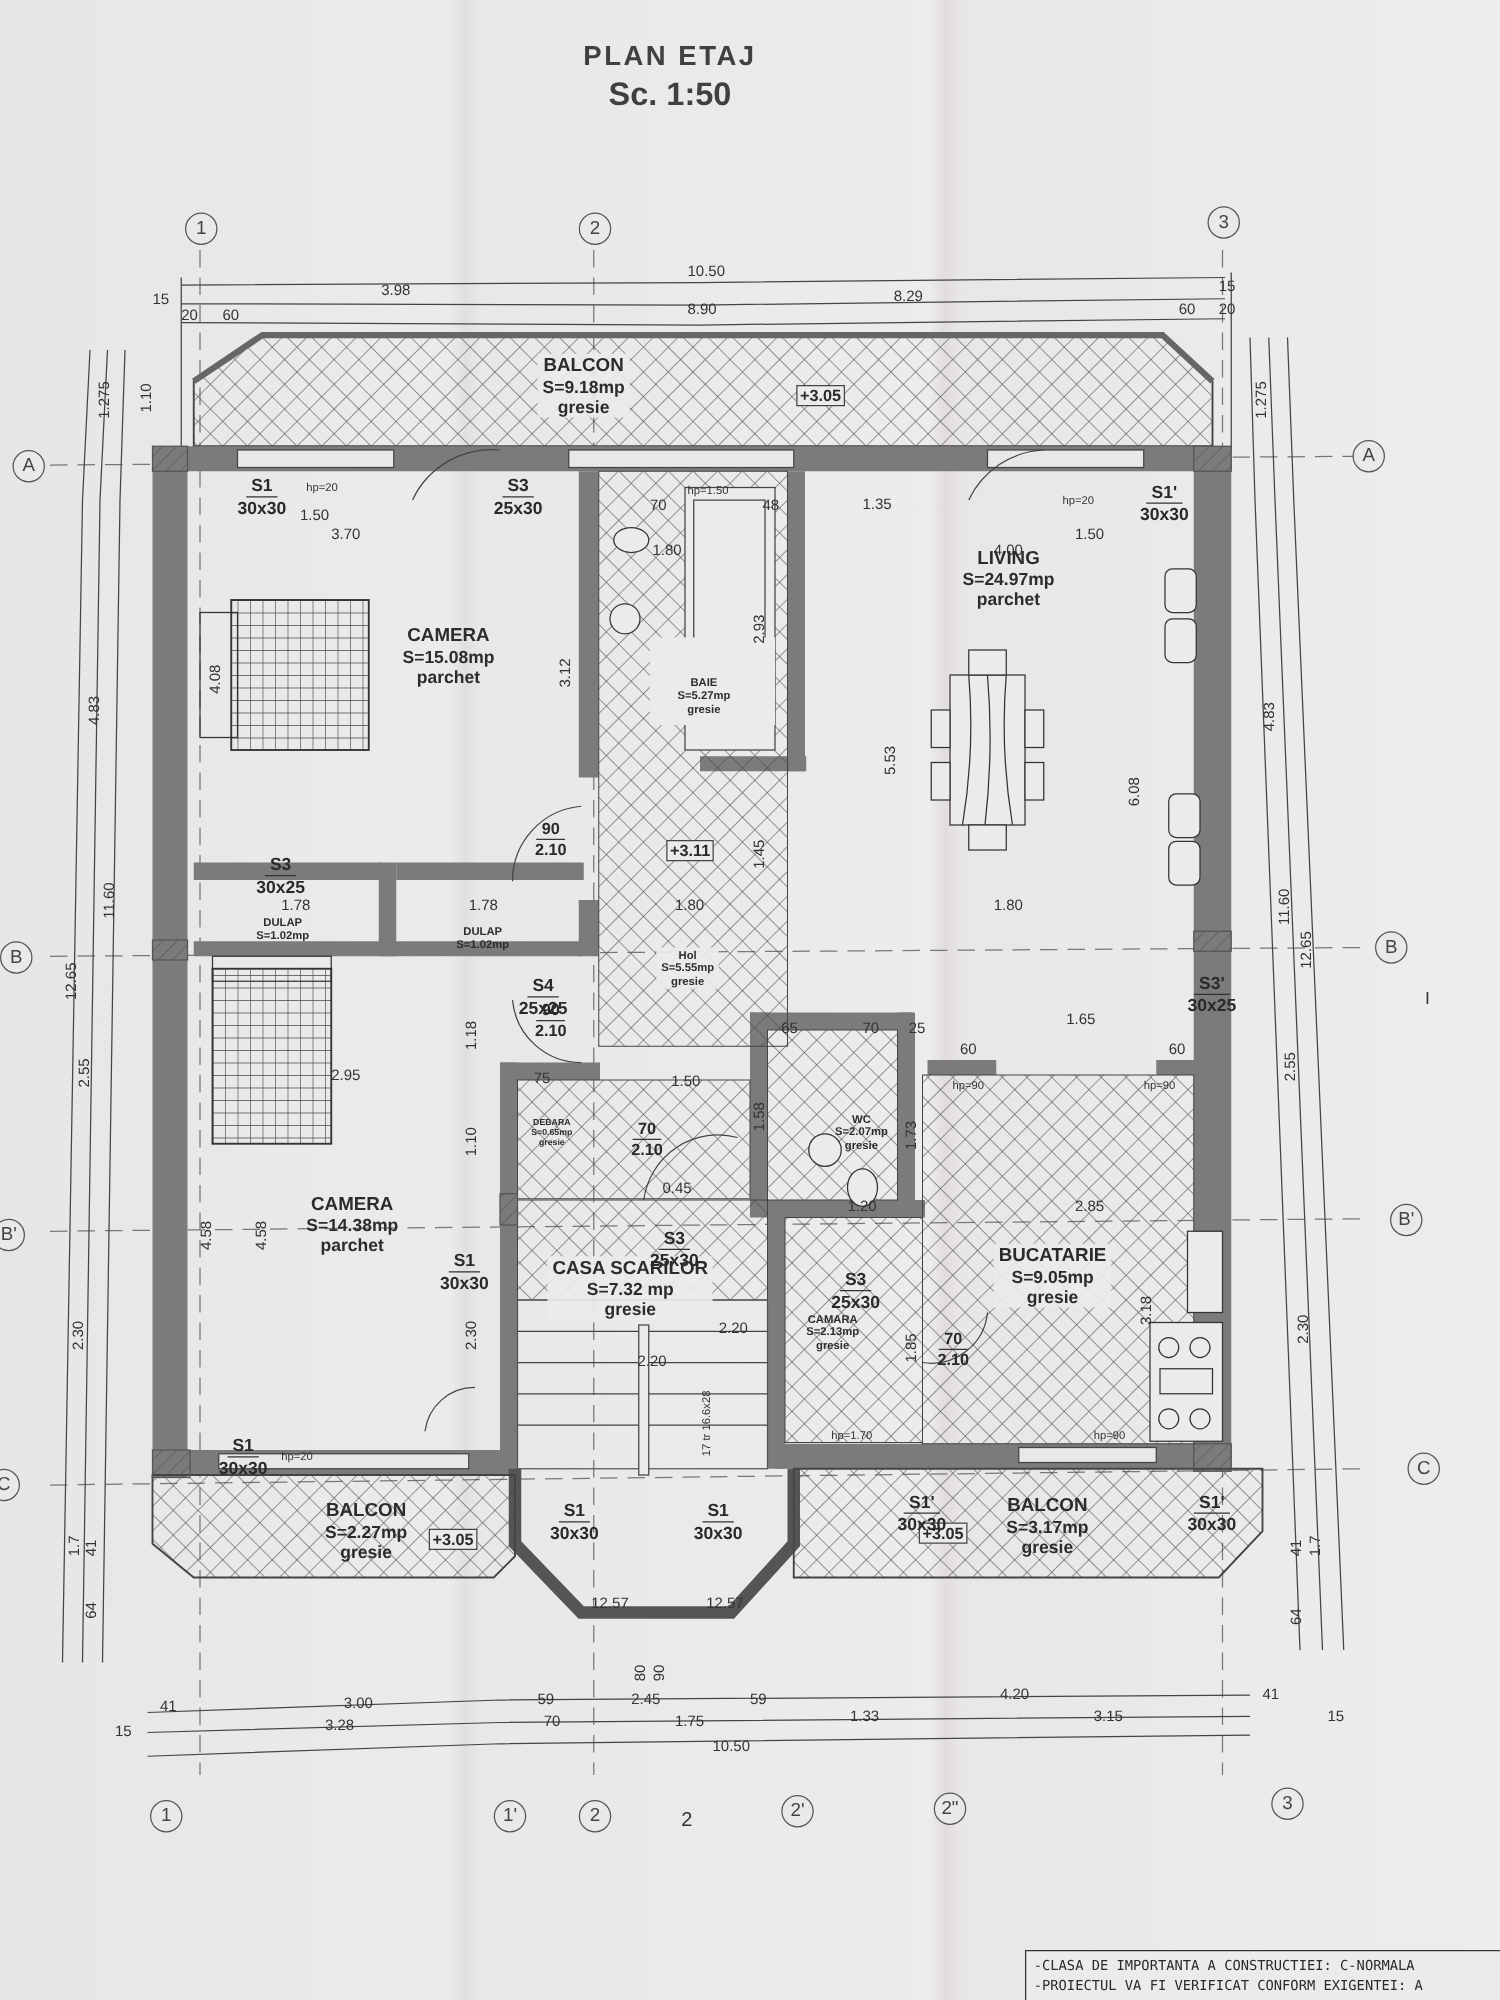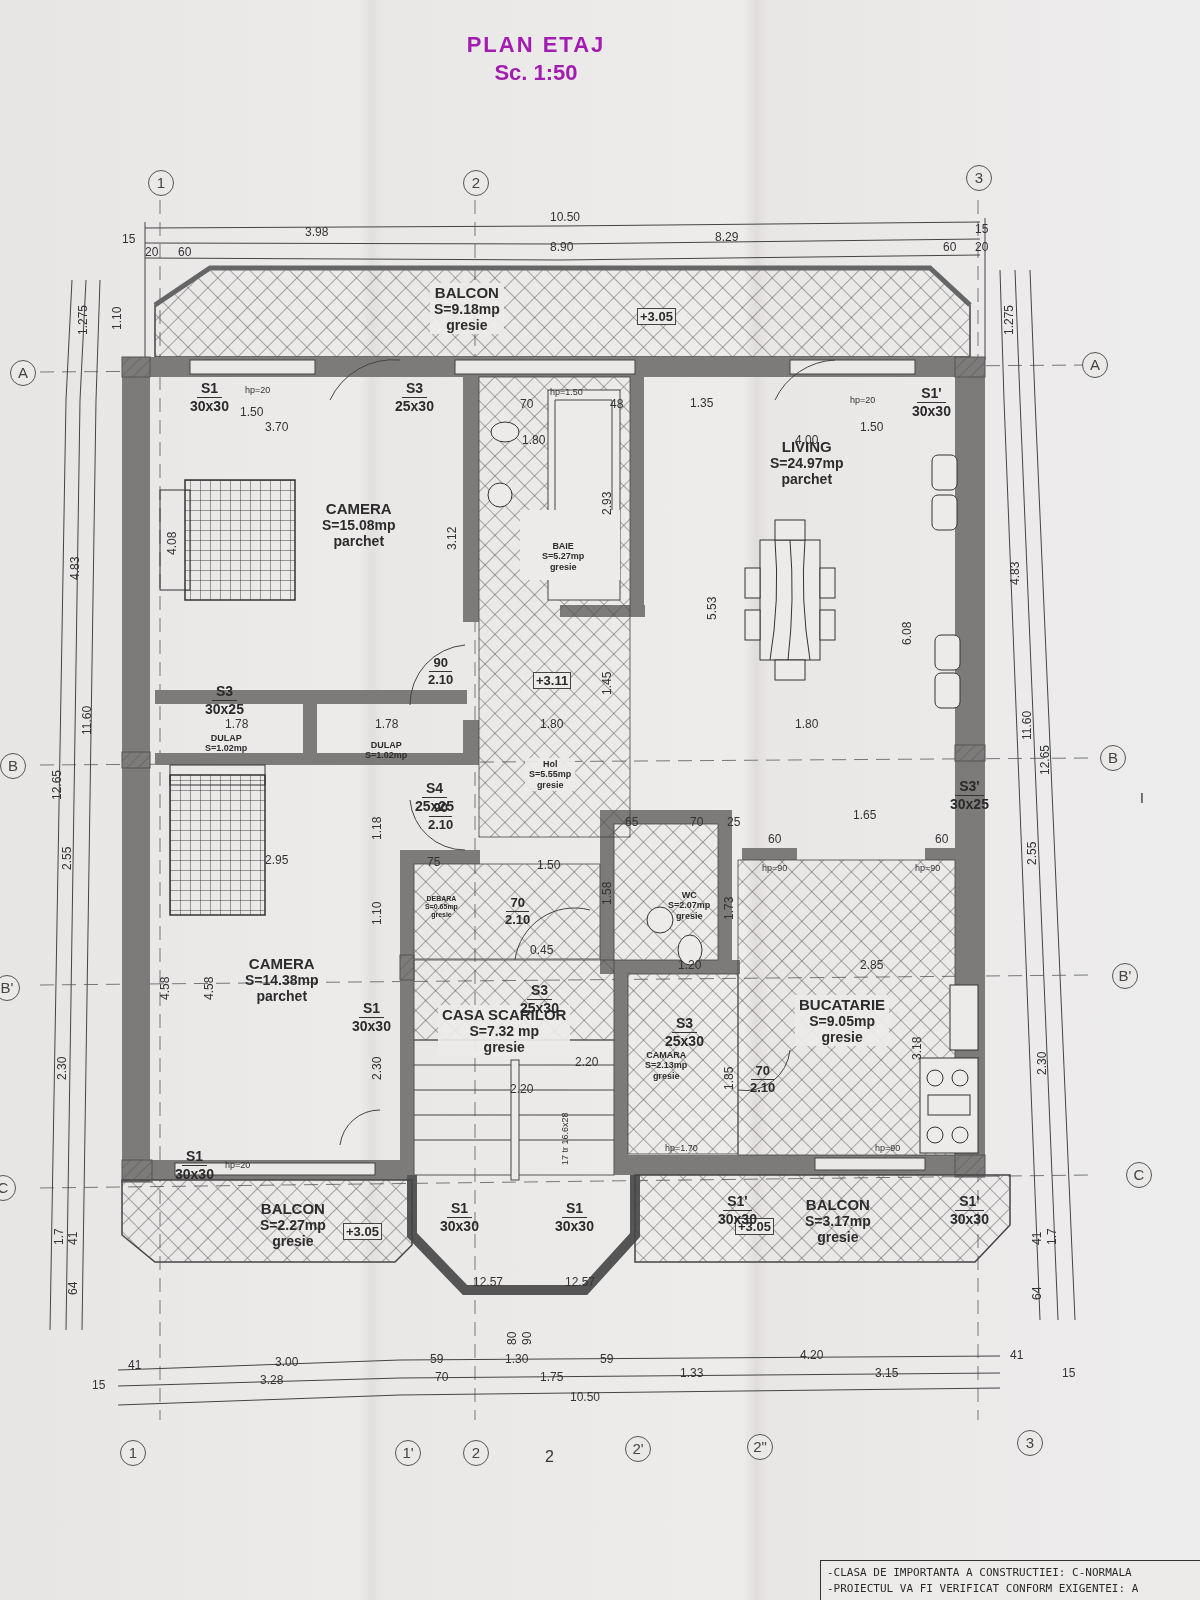--- a/index.html
+++ b/index.html
@@ -1,22 +1,22 @@
 <!DOCTYPE html>
 <html><head>
 <meta charset="utf-8">
 <style>
   html, body { margin:0; padding:0; }
   body { width:1200px; height:1600px; background:#e9e6e6; position:relative; overflow:hidden;
          font-family:"Liberation Sans", sans-serif; color:#2a2a2a; }
   .paper { position:absolute; left:0; top:0; width:1200px; height:1600px;
            background:linear-gradient(90deg,#e8e5e5 0%,#ecebea 30%,#e2dfdf 31%,#eae8e7 32%,#edeceb 62%,#e0dddc 63%,#e9e7e6 64%,#eeeded 100%); }
-  .title { position:absolute; left:0; width:1072px; text-align:center; font-weight:bold; color:#a21caf; }
+  .title { position:absolute; left:0; width:1072px; text-align:center; font-weight:bold; color:#404040; }
   .t1 { top:32px; font-size:22px; letter-spacing:2px; }
-  .t2 { top:60px; font-size:22px; }
+  .t2 { top:60px; font-size:26px; }
   svg { position:absolute; left:0; top:0; }
   .lbl { position:absolute; text-align:center; font-weight:bold; color:#2c2c2c; line-height:1.15; white-space:nowrap; }
   .lbl .n { font-size:15px; }
   .lbl .s { font-size:14px; }
   .lbl .f { font-size:14px; }
   .lbl.sm .n, .lbl.sm .s, .lbl.sm .f { font-size:9px; }
   .lbl.bg { background:rgba(236,234,233,0.92); padding:1px 4px; }
   .dim { position:absolute; font-family:"Liberation Sans Narrow","Liberation Sans", sans-serif; font-size:12px; color:#333; white-space:nowrap; }
   .dim.v { transform:rotate(-90deg); transform-origin:left top; }
   .win { position:absolute; font-weight:bold; font-size:14px; color:#2a2a2a; text-align:center; line-height:1.2; white-space:nowrap; }
@@ -243,21 +243,21 @@
 <div class="dim" style="left:240px;top:405px">1.50</div>
 <div class="dim" style="left:690px;top:396px">1.35</div>
 <div class="dim" style="left:860px;top:420px">1.50</div>
 <div class="dim" style="left:520px;top:397px">70</div>
 <div class="dim" style="left:610px;top:397px">48</div>
 
 <div class="dim" style="left:570px;top:1390px">10.50</div>
 <div class="dim" style="left:128px;top:1358px">41</div>
 <div class="dim" style="left:275px;top:1355px">3.00</div>
 <div class="dim" style="left:430px;top:1352px">59</div>
-<div class="dim" style="left:505px;top:1352px">1.30</div>
+<div class="dim" style="left:505px;top:1352px">2.45</div>
 <div class="dim" style="left:600px;top:1352px">59</div>
 <div class="dim" style="left:800px;top:1348px">4.20</div>
 <div class="dim" style="left:1010px;top:1348px">41</div>
 <div class="dim" style="left:92px;top:1378px">15</div>
 <div class="dim" style="left:260px;top:1373px">3.28</div>
 <div class="dim" style="left:435px;top:1370px">70</div>
 <div class="dim" style="left:540px;top:1370px">1.75</div>
 <div class="dim" style="left:680px;top:1366px">1.33</div>
 <div class="dim" style="left:875px;top:1366px">3.15</div>
 <div class="dim" style="left:1062px;top:1366px">15</div>

